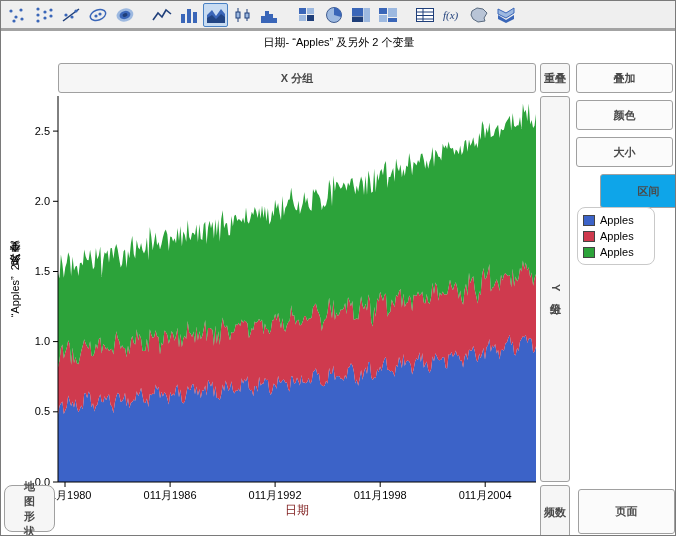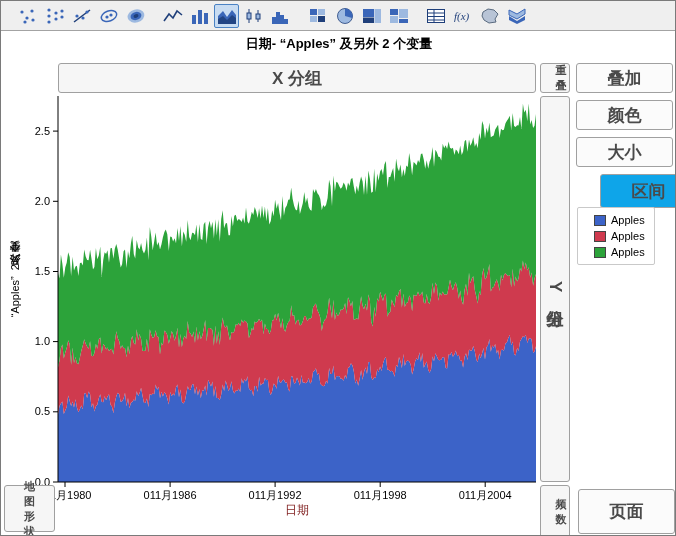--- a/index.html
+++ b/index.html
@@ -5,56 +5,56 @@
   * { margin:0; padding:0; box-sizing:border-box; }
   html,body { background:#d9d9d9; }
   body { font-family:"Liberation Sans", sans-serif; }
   #window {
     position:relative; width:676px; height:536px; background:#ffffff;
     border:1px solid #7a7a7a; overflow:hidden;
   }
   
   #toolbar {
     position:absolute; left:0; top:0; width:676px; height:30px;
-    background:#efefef; border-bottom:1px solid #a3a3a3;
-    display:flex; align-items:center; padding-left:14px; gap:2px;
+    background:#efefef; border-bottom:3px solid #a3a3a3;
+    display:flex; align-items:center; padding-left:3px; gap:2px;
   }
   .tb-icon {
     width:25px; height:24px; display:flex; align-items:center; justify-content:center;
     border:1px solid transparent; border-radius:2px; background:transparent;
   }
   .tb-icon.active { background:#c8dcf2; border-color:#4a82c4; }
   .tb-icon.group-start { margin-left:10px; }
   
   #title {
     position:absolute; left:0; top:34px; width:676px; height:18px;
-    text-align:center; font-size:13px; font-weight:bold; color:#000;
+    text-align:center; font-size:11px; font-weight:normal; color:#000;
   }
   
   .zone {
     position:absolute; border:1px solid #a0a0a0; border-radius:3px;
-    background:#f6f6f6; color:#4a4a4a; font-size:17px; font-weight:bold;
+    background:#f6f6f6; color:#4a4a4a; font-size:11px; font-weight:bold;
     display:flex; align-items:center; justify-content:center; text-align:center;
   }
-  .zone.small { font-size:11px;padding-left:12px; }
+  .zone.small { font-size:11px; }
   #zone-x-group   { left:57px;  top:62px;  width:478px; height:30px; }
   #zone-overlay   { left:539px; top:62px;  width:30px;  height:30px; }
   #zone-y-group   { left:539px; top:95px;  width:30px;  height:386px; }
   #zone-y-group .vtext { writing-mode:vertical-rl; }
   #zone-frequency { left:539px; top:484px; width:30px;  height:54px; }
-  #zone-map-shape { left:3px;   top:484px; width:51px;  height:47px; padding:18px; }
+  #zone-map-shape { left:3px;   top:484px; width:51px;  height:47px; padding:18px;border-radius:8px; }
   #btn-stack { left:575px; top:62px;  width:97px; height:30px; background:#fbfbfb; }
   #btn-color { left:575px; top:99px;  width:97px; height:30px; background:#fbfbfb; }
   #btn-size  { left:575px; top:136px; width:97px; height:30px; background:#fbfbfb; }
   #btn-interval { left:575px; top:173px; width:97px; height:34px; background:#0ea5e9;margin-left:24px; }
   #btn-page  { left:577px; top:488px; width:97px; height:45px; background:#fbfbfb; }
   
   #legend {
     position:absolute; left:576px; top:206px; width:78px;
-    border:1px solid #c9c9c9; border-radius:2px; background:#fff; padding:4px 16px;
+    border:1px solid #c9c9c9; border-radius:8px; background:#fff; padding:4px 5px;
   }
   .legend-row { display:flex; align-items:center; height:16px; gap:5px; }
   .legend-swatch { width:12px; height:11px; border:1px solid #444; flex:0 0 auto; }
   .legend-label { font-size:11px; color:#000; white-space:nowrap; }
   
   #y-axis-title {
     position:absolute; left:6px; top:95px; height:386px; width:16px;
     display:flex; align-items:center; justify-content:center;
     font-size:11px; color:#000;
   }

